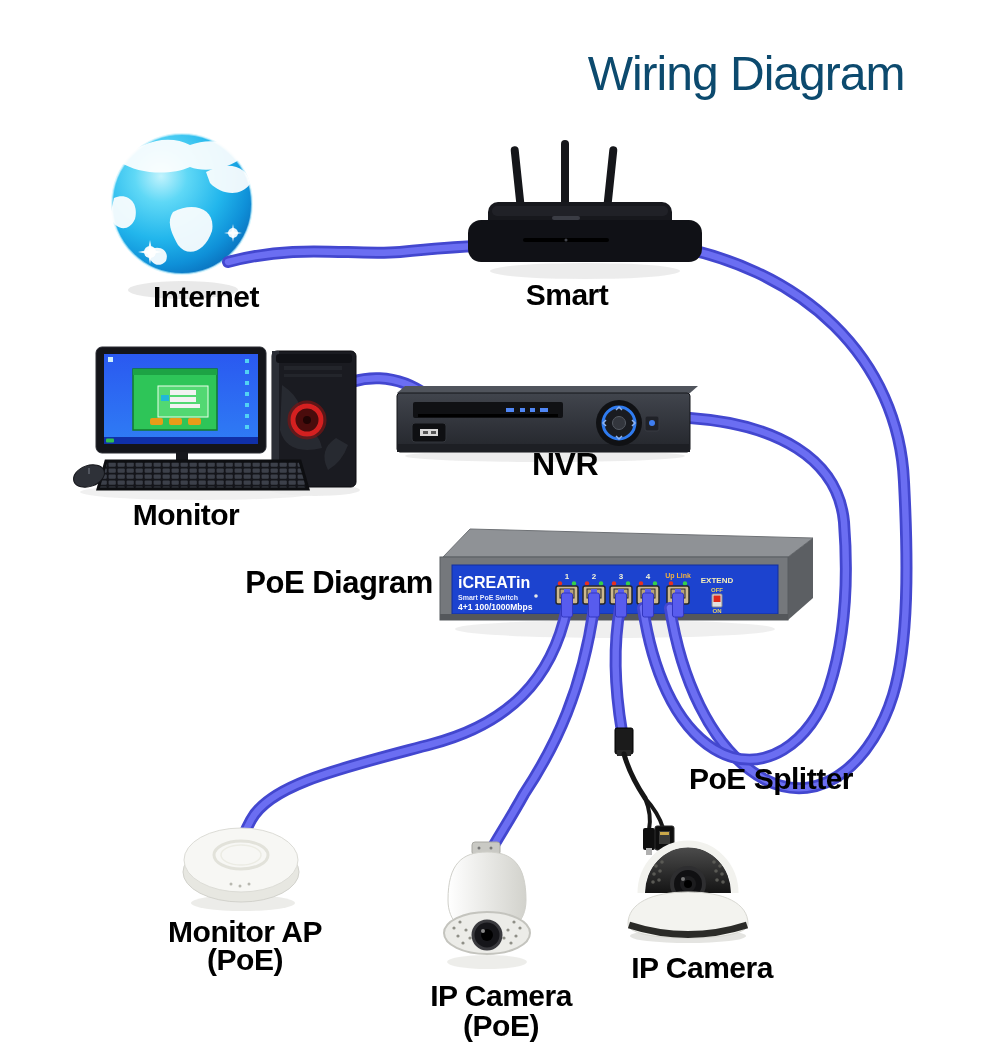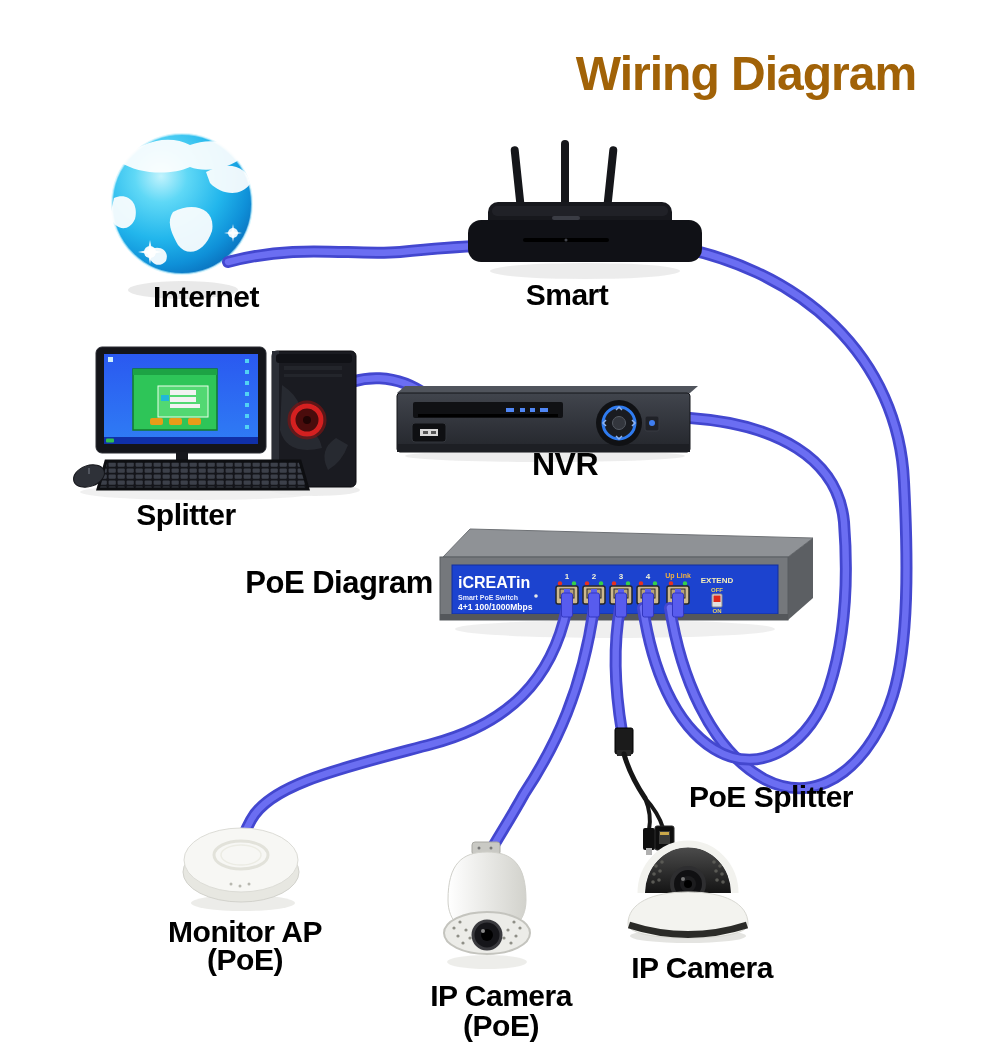--- a/index.html
+++ b/index.html
@@ -9,21 +9,21 @@
   }
   #stage{position:absolute;left:0;top:0;width:1000px;height:1049px;}
   svg{position:absolute;left:0;top:0;}
   .lbl{
     position:absolute;transform:translateX(-50%);
     font-weight:700;color:#000000;white-space:nowrap;line-height:1;
     letter-spacing:-0.5px;
   }
   .title{
     position:absolute;transform:translateX(-50%);
-    font-weight:700;color:#a16207;white-space:nowrap;line-height:1;
+    font-weight:400;color:#0c4a6e;white-space:nowrap;line-height:1;
     letter-spacing:-1px;
   }
   
   .cb{fill:none;stroke-linecap:round;stroke-linejoin:round;}
   .cbo{stroke:#4347cf;stroke-width:12px;}
   .cbi{stroke:#6b6ef2;stroke-width:6.5px;}
   .blkcb{fill:none;stroke:#161616;stroke-linecap:round;}
   text{font-family:"Liberation Sans", sans-serif;}
 </style>
 </head>
@@ -387,27 +387,27 @@
     <path d="M 629,925 Q 688,944 747,925" fill="none" stroke="#2b2b28" stroke-width="7"></path>
   </g>
 </svg>
 
 <div class="title" style="left:746px; top:50px; font-size:48px;">Wiring Diagram</div>
 
 <div class="lbl" style="left:206px; top:282px; font-size:30px;">Internet</div>
 
 <div class="lbl" style="left:567px; top:280px; font-size:30px;">Smart</div>
 
-<div class="lbl" style="left:186px; top:500px; font-size:30px;">Splitter</div>
+<div class="lbl" style="left:186px; top:500px; font-size:30px;">Monitor</div>
 
 <div class="lbl" style="left:565px; top:448px; font-size:32px;">NVR</div>
 
 <div class="lbl" style="left:339px; top:567px; font-size:31px;">PoE Diagram</div>
 
-<div class="lbl" style="left:771px; top:782px; font-size:30px;">PoE Splitter</div>
+<div class="lbl" style="left:771px; top:764px; font-size:30px;">PoE Splitter</div>
 
 <div class="lbl" style="left:245px; top:917px; font-size:30px;">Monitor AP</div>
 <div class="lbl" style="left:245px; top:945px; font-size:30px;">(PoE)</div>
 
 <div class="lbl" style="left:501px; top:981px; font-size:30px;">IP Camera</div>
 <div class="lbl" style="left:501px; top:1011px; font-size:30px;">(PoE)</div>
 
 <div class="lbl" style="left:702px; top:953px; font-size:30px;">IP Camera</div>
 
 </div>

